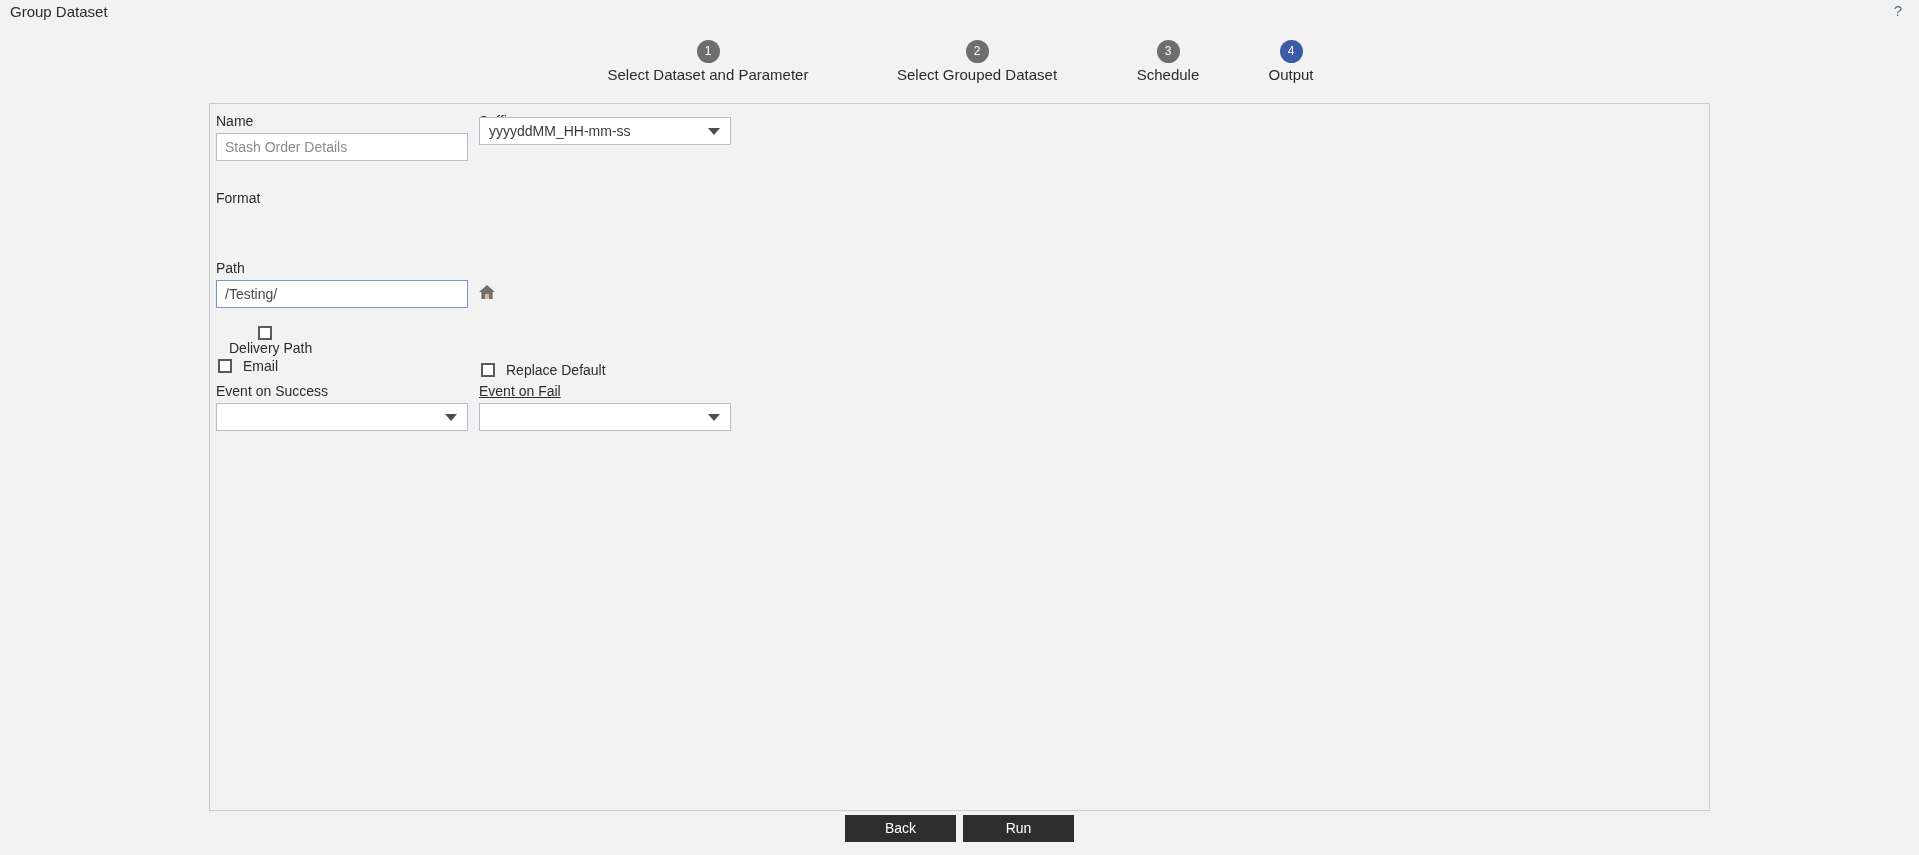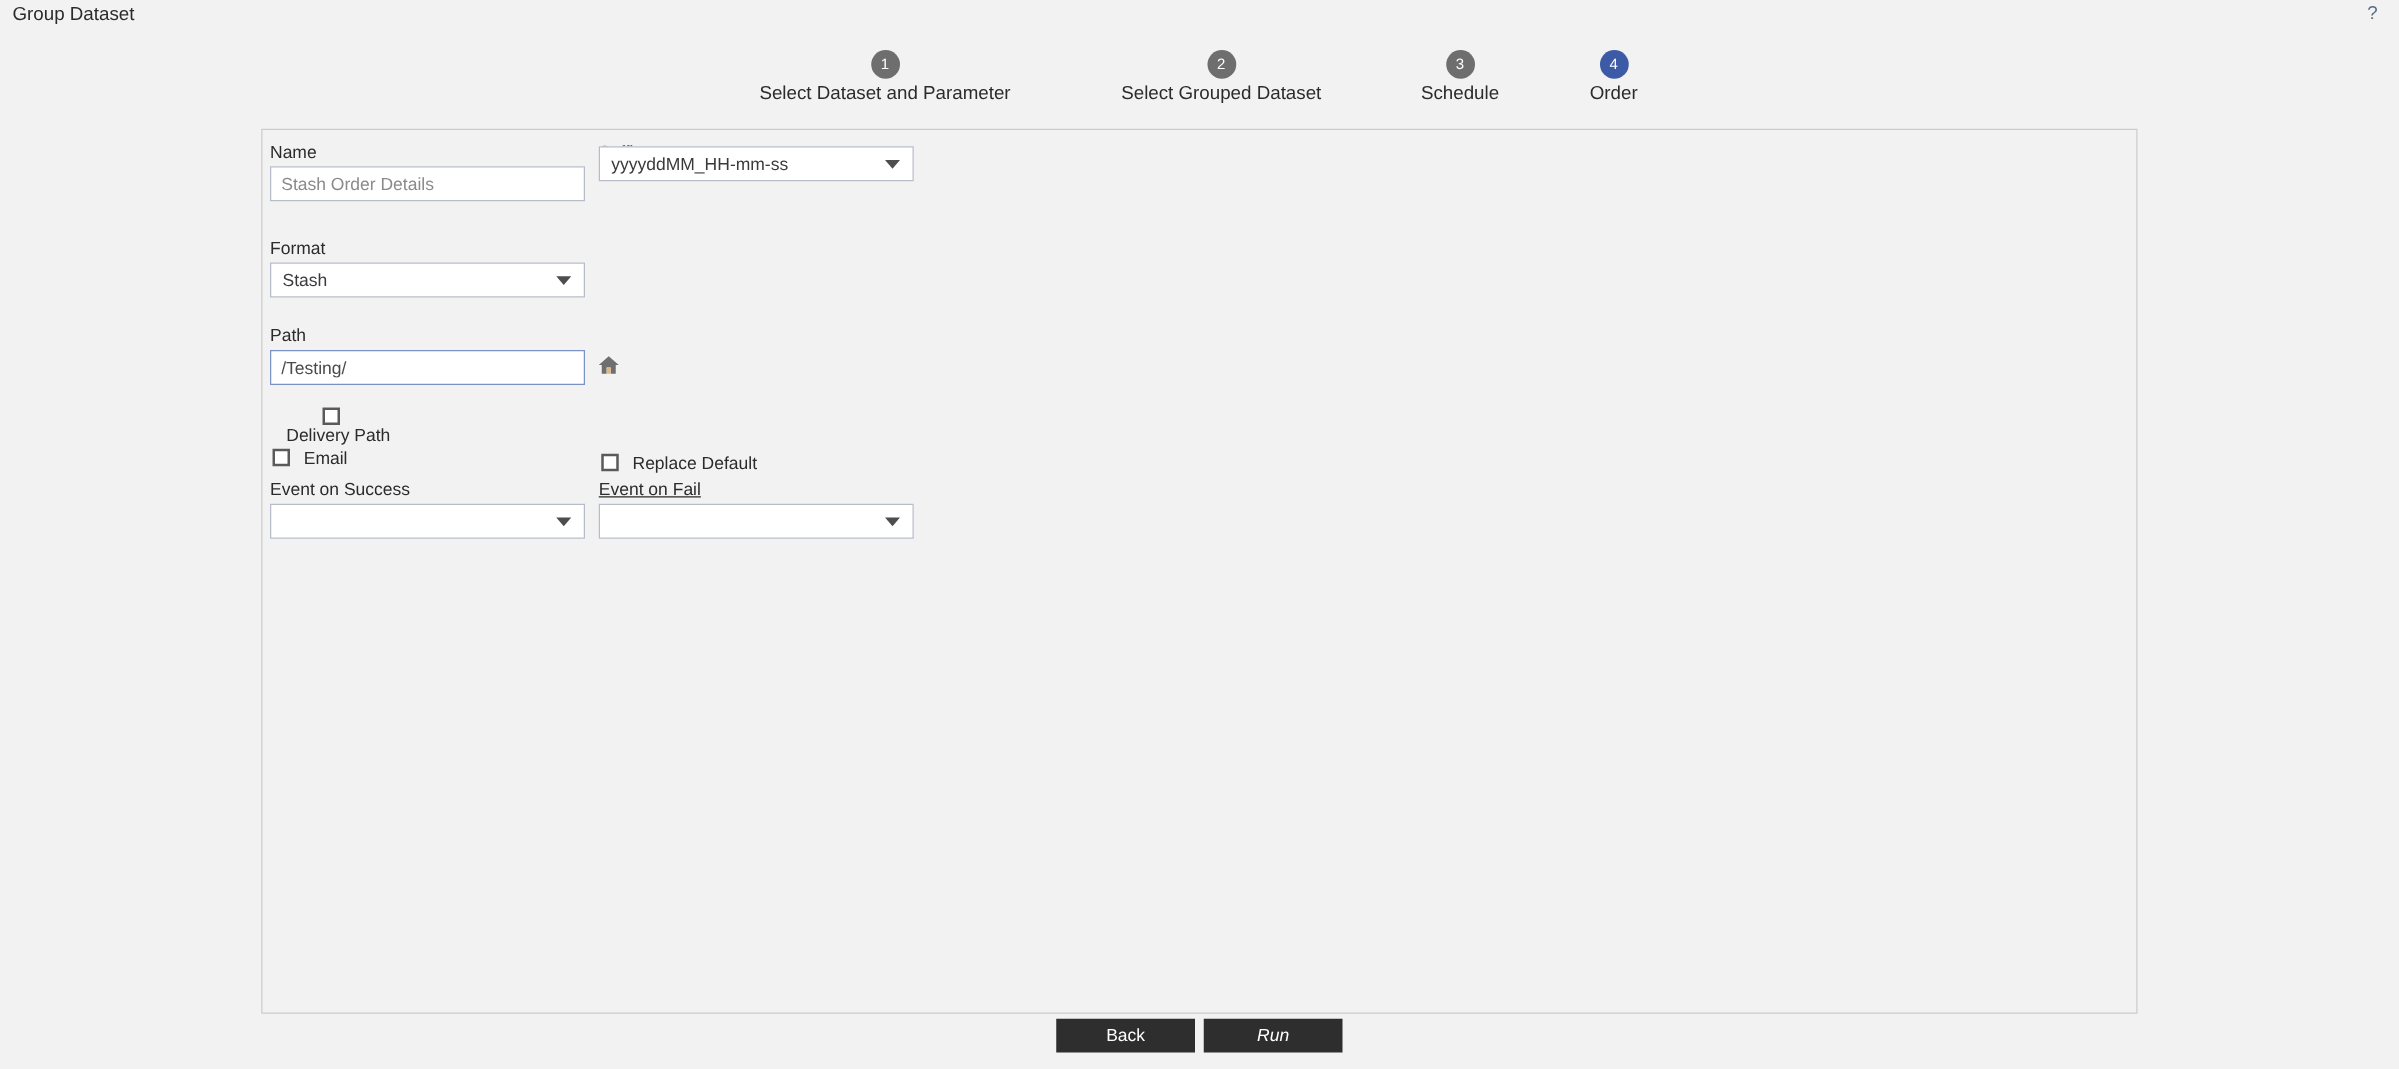--- a/index.html
+++ b/index.html
@@ -215,21 +215,21 @@
     border: none;
     color: #ffffff;
     font-size: 14px;
     font-family: "Liberation Sans", sans-serif;
     line-height: 27px;
     text-align: center;
     cursor: pointer;
     padding: 0;
   }
   #btn-back { left: 845px; width: 111px; }
-  #btn-run  { left: 963px; width: 111px; font-style: italic; }
+  #btn-run  { left: 963px; width: 111px; }
 </style>
 </head>
 <body>
 
 <div class="titlebar">
   <div class="titlebar-text">Group Dataset</div>
   <div class="help-icon">?</div>
 </div>
 
 <div class="stepper">
@@ -240,40 +240,36 @@
   <div class="step" id="step-2">
     <div class="step-circle">2</div>
     <div class="step-label">Select Grouped Dataset</div>
   </div>
   <div class="step" id="step-3">
     <div class="step-circle">3</div>
     <div class="step-label">Schedule</div>
   </div>
   <div class="step active" id="step-4">
     <div class="step-circle">4</div>
-    <div class="step-label">Order</div>
+    <div class="step-label">Output</div>
   </div>
 </div>
 
 <div class="panel">
 
   <div class="field-label" id="name-label">Name</div>
   <input class="input-box" id="name-input" type="text" placeholder="Stash Order Details" style="">
 
   <div class="field-label" id="suffix-label">Suffix</div>
   <div class="select-box" id="suffix-select">
     <div class="select-value">yyyyddMM_HH-mm-ss</div>
     <div class="select-arrow"></div>
   </div>
 
   <div class="field-label" id="format-label">Format</div>
-  <div class="select-box" id="format-select">
-    <div class="select-value">Stash</div>
-    <div class="select-arrow"></div>
-  </div>
 
   <div class="field-label" id="path-label">Path</div>
   <input class="input-box focused" id="path-input" type="text" value="/Testing/" style="">
   <div class="home-icon-wrap" id="home-icon">
     <svg width="18" height="18" viewBox="0 0 18 18" aria-hidden="true">
       <path d="M9 2 L17 9 L14.6 9 L14.6 16 L10.7 16 L10.7 11 L7.3 11 L7.3 16 L3.4 16 L3.4 9 L1 9 Z" fill="#6f6f6f"></path>
       <rect x="7.3" y="11" width="3.4" height="5" fill="#d9b98a"></rect>
     </svg>
   </div>
 

